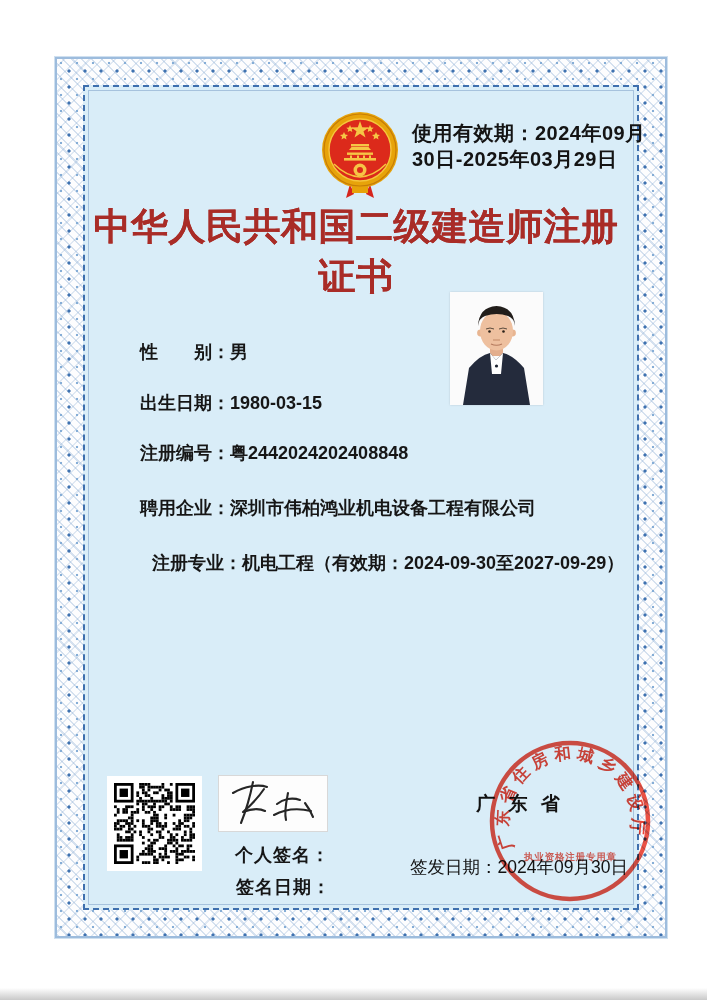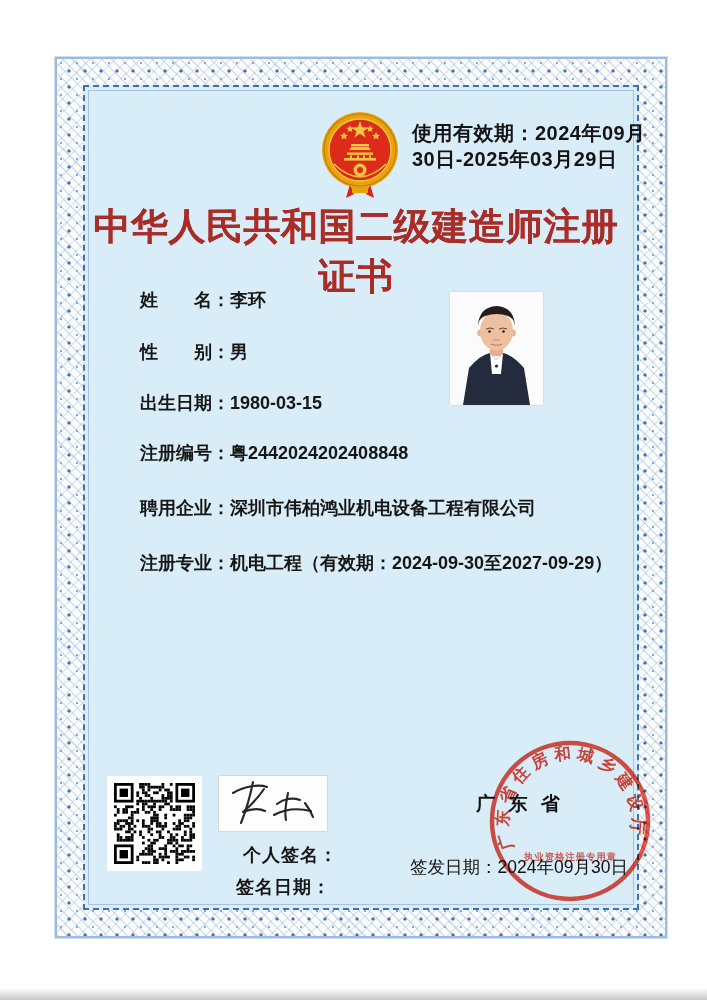--- a/index.html
+++ b/index.html
@@ -38,35 +38,35 @@
   .validity {
     position:absolute; left:412px; top:120px; width:240px;
     font-size:20px; font-weight:700; color:#141414; line-height:26px; letter-spacing:.5px;
   }
   .title {
     position:absolute; left:79px; top:202px; width:554px; text-align:center;
     font-size:37px; font-weight:700; color:#a92c27; letter-spacing:.5px;
     text-shadow:0 0 .4px #a92c27;
   }
   .field { position:absolute; left:140px; font-size:18px; font-weight:700; color:#161616; white-space:nowrap; }
-  .f0{top:288px;} .f1{top:340px;} .f2{top:391px;} .f3{top:441px;text-align:right;} .f4{top:496px;text-align:right;} .f5{top:551px;}
+  .f0{top:288px;} .f1{top:340px;} .f2{top:391px;} .f3{top:441px;text-align:right;} .f4{top:496px;text-align:right;} .f5{top:551px;margin-left:12px;}
   .photo {
     position:absolute; left:450px; top:292px; width:93px; height:113px;
     background:#ffffff; box-shadow:0 0 2px rgba(0,0,0,.15);
   }
   .qr {
     position:absolute; left:107px; top:776px; width:95px; height:95px;
     background:#ffffff; display:flex; align-items:center; justify-content:center;
   }
   .sigbox {
     position:absolute; left:218px; top:775px; width:110px; height:57px;
     background:#fdfdfd; border:1px solid #d8d8d8;
   }
   .siglabel { position:absolute; font-size:18px; font-weight:700; color:#161616; letter-spacing:1px; }
-  .sl1{ left:243px; top:843px; } .sl2{ left:236px; top:875px; }
+  .sl1{ left:235px; top:843px; } .sl2{ left:236px; top:875px; }
   .issuer-province {
     position:absolute; left:405px; top:791px; width:230px; text-align:center;
     font-size:19px; font-weight:700; color:#111; letter-spacing:4px; white-space:nowrap;
   }
   .issuer-dept {
     position:absolute; left:398px; top:823px; width:242px; text-align:center;
     font-size:19px; font-weight:700; color:#111; white-space:nowrap;
   }
   .issuer-date {
     position:absolute; left:398px; top:855px; width:242px; text-align:center;
@@ -117,21 +117,20 @@
     </svg>
   </div>
 
   <div class="validity">
     <div>使用有效期：2024年09月</div>
     <div>30日-2025年03月29日</div>
   </div>
 
   <div class="title">中华人民共和国二级建造师注册证书</div>
 
-  <div class="field f0"><span>姓　　名：</span><span>李环</span></div>
   <div class="field f1"><span>性　　别：</span><span>男</span></div>
   <div class="field f2"><span>出生日期：</span><span>1980-03-15</span></div>
   <div class="field f3"><span>注册编号：</span><span>粤2442024202408848</span></div>
   <div class="field f4"><span>聘用企业：</span><span>深圳市伟柏鸿业机电设备工程有限公司</span></div>
   <div class="field f5"><span>注册专业：</span><span>机电工程（有效期：2024-09-30至2027-09-29）</span></div>
 
   <div class="photo">
     <svg width="93" height="113" viewBox="0 0 93 113">
       <rect width="93" height="113" fill="#fbfbfb"></rect>
       <rect x="40" y="52" width="13" height="12" fill="#e3ae8d"></rect>

